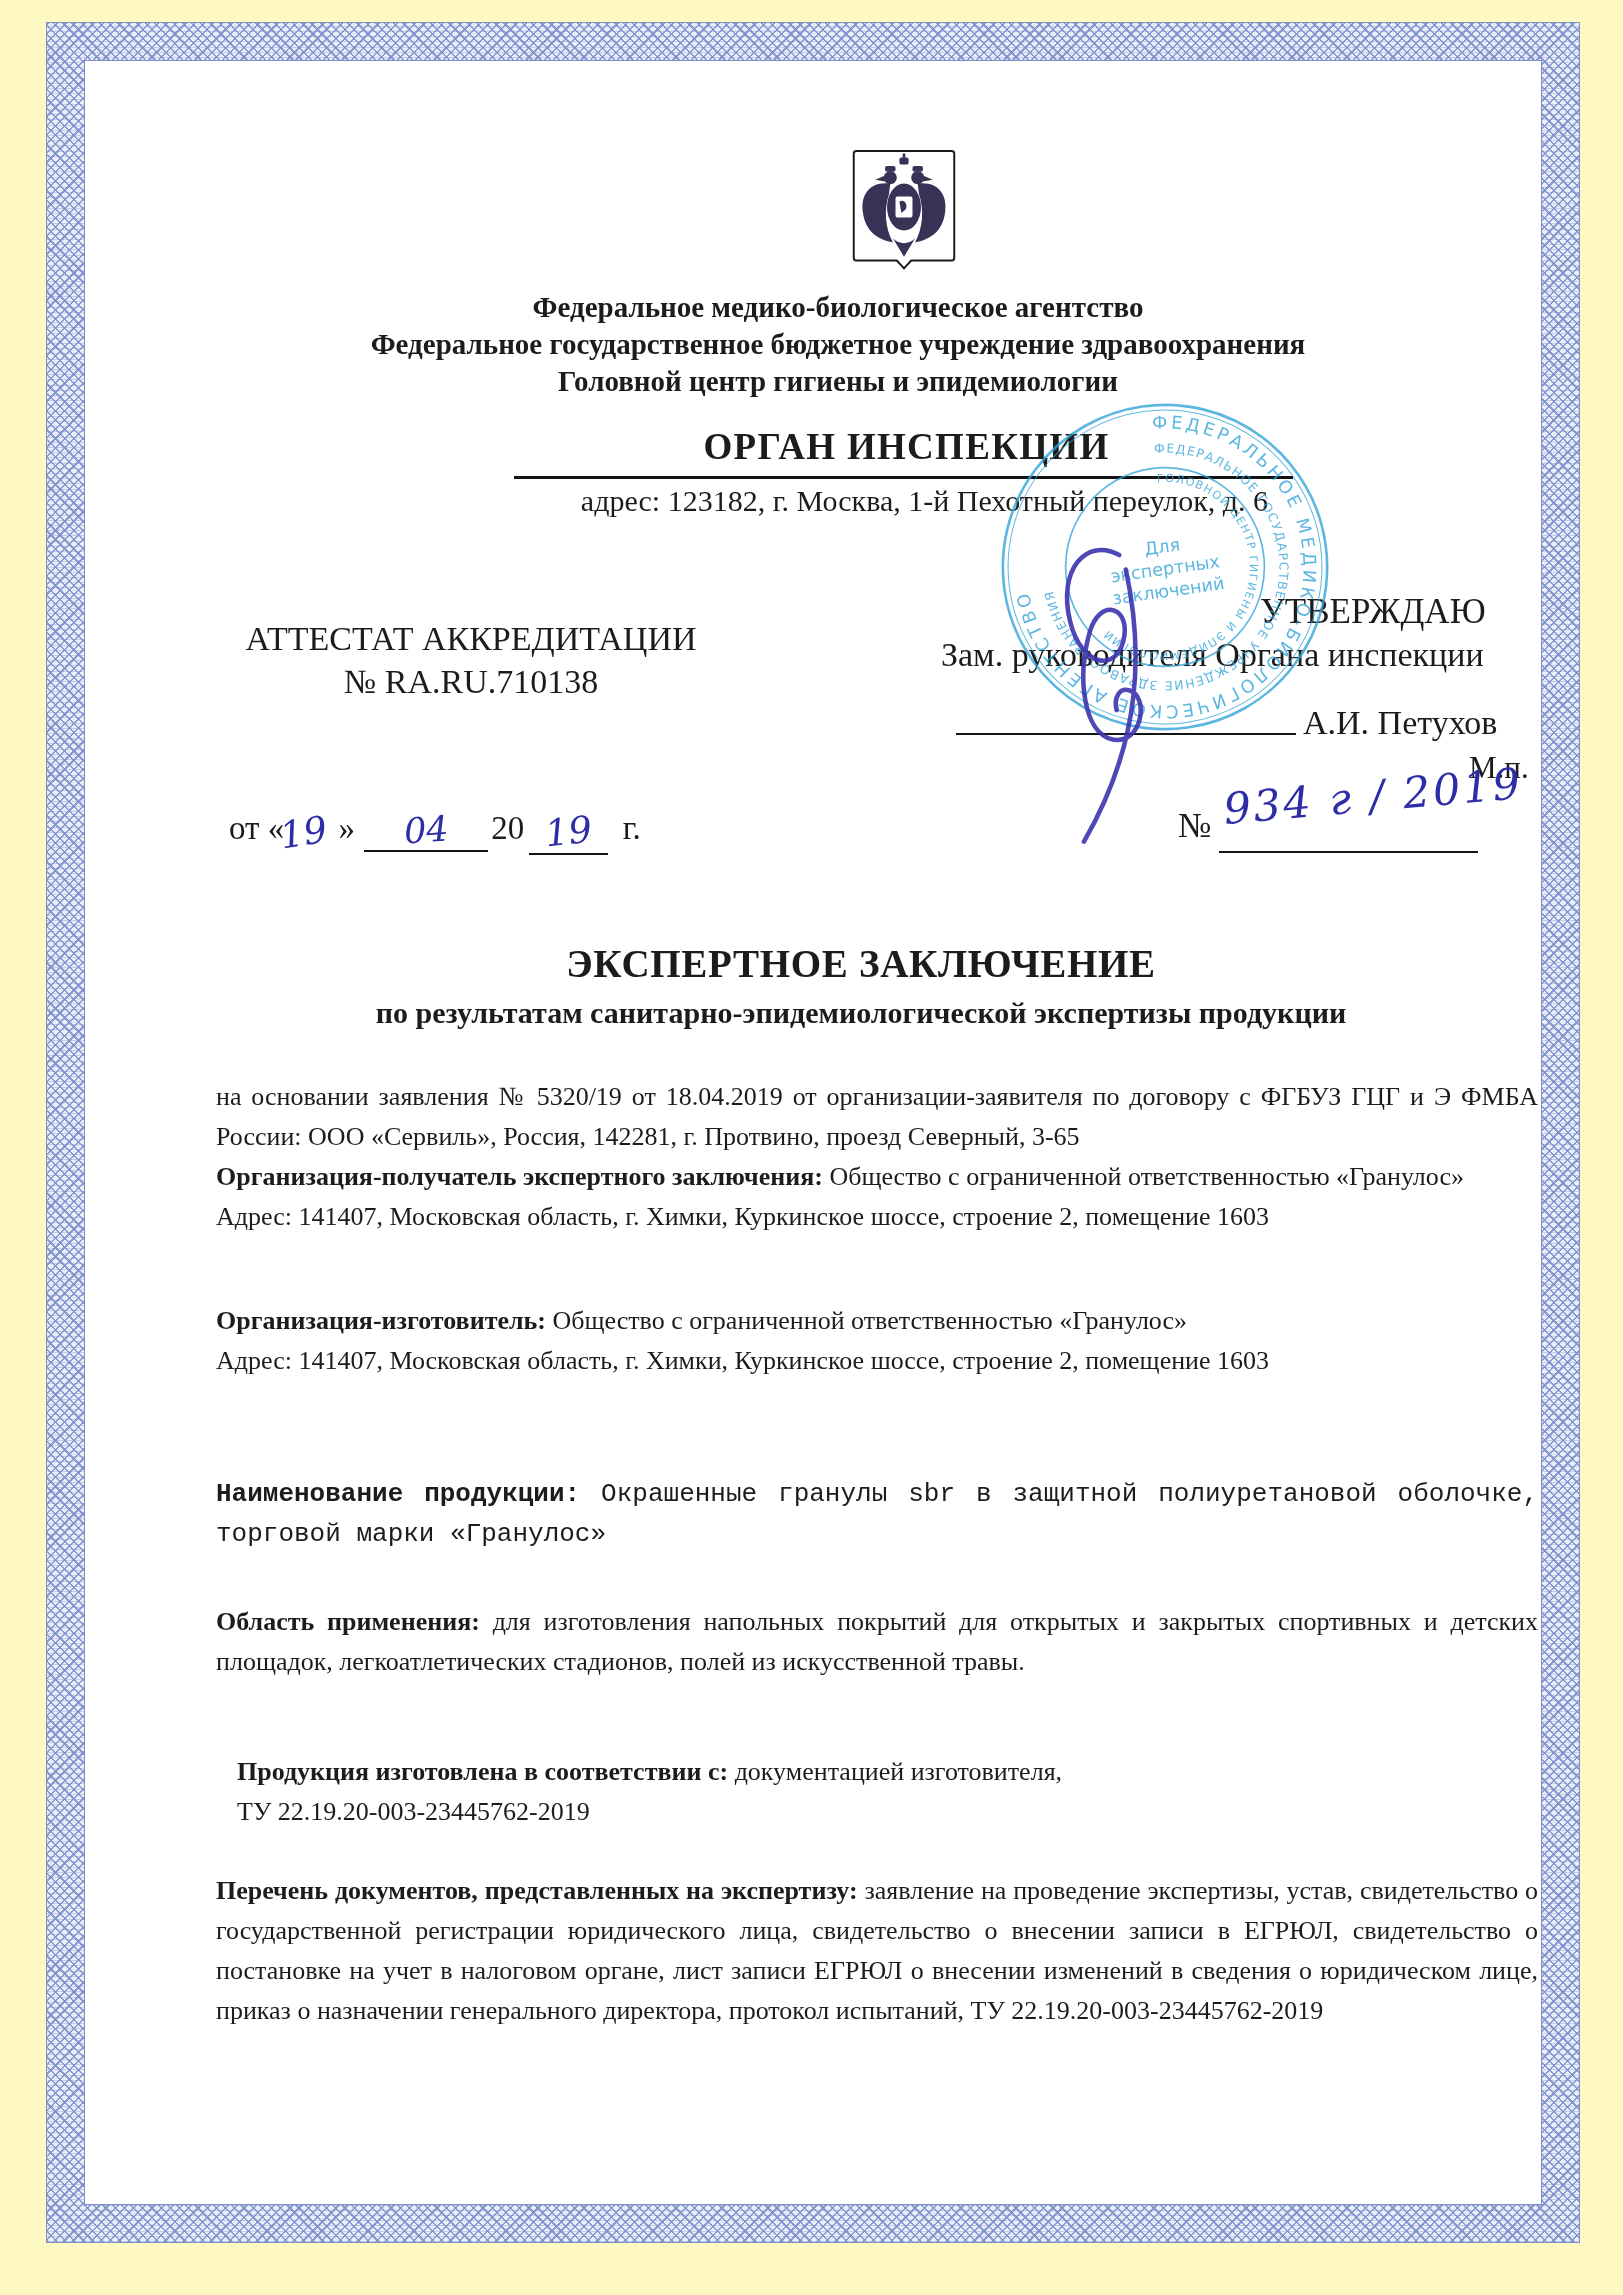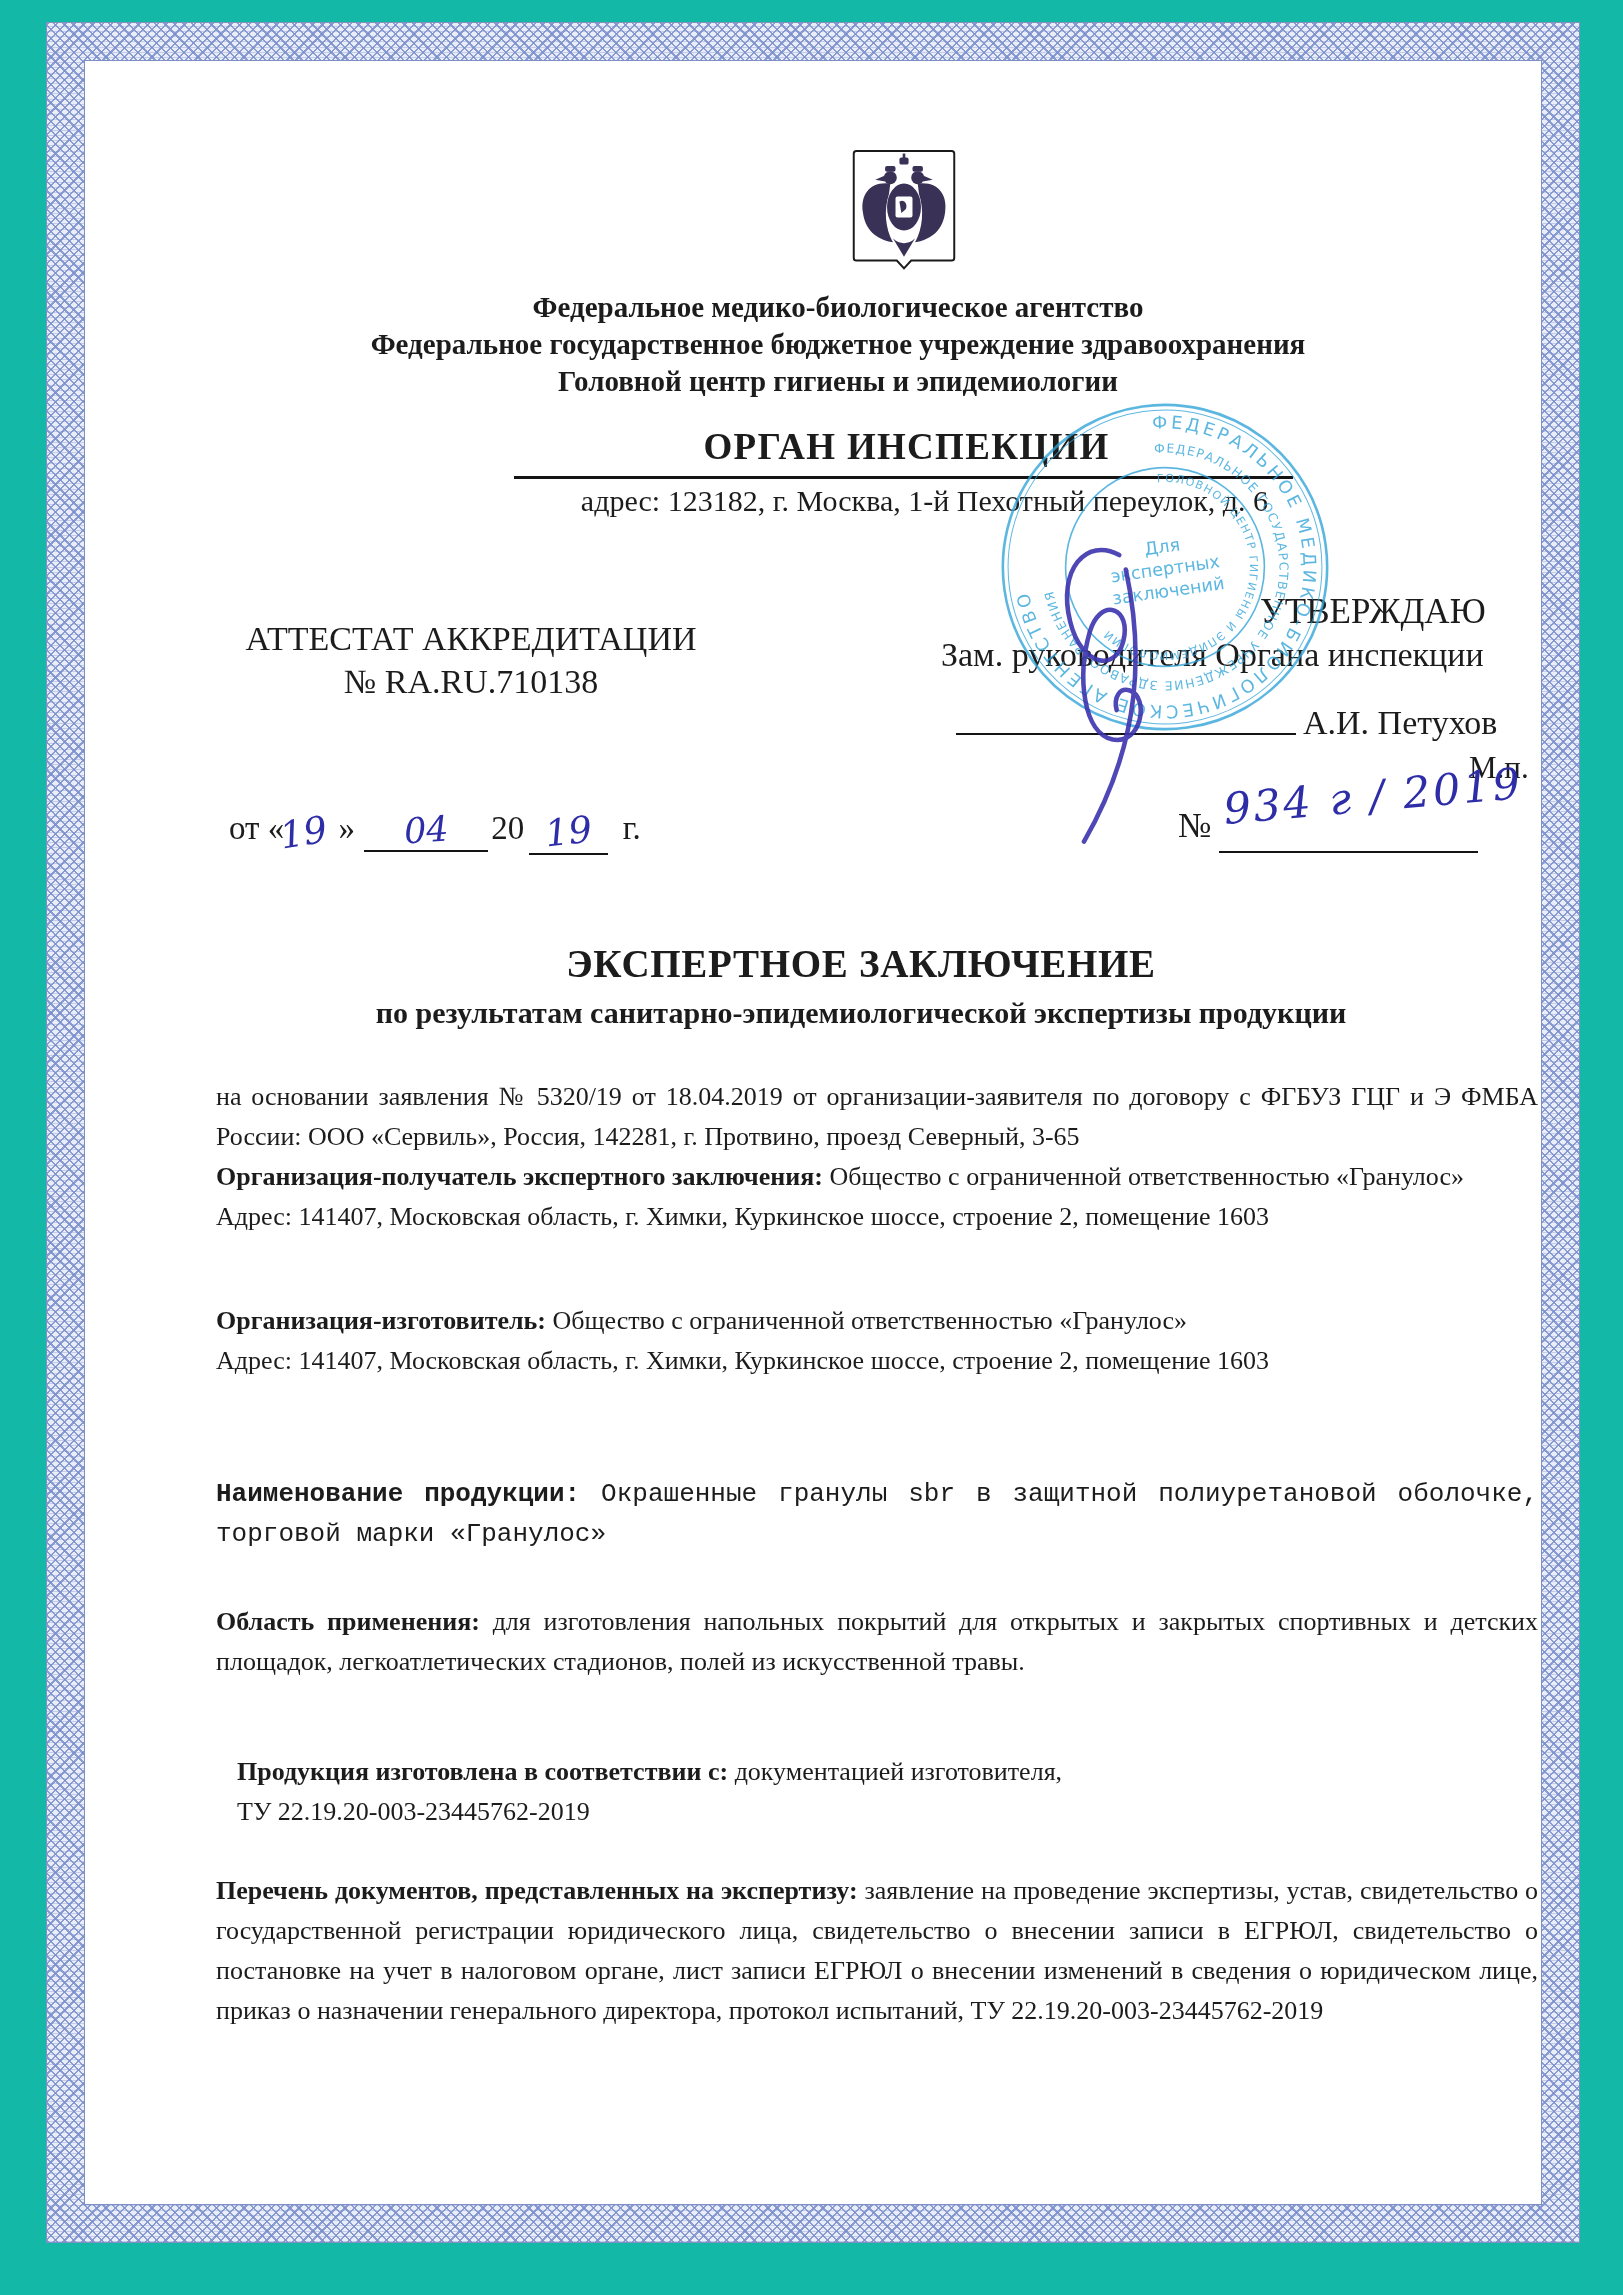--- a/index.html
+++ b/index.html
@@ -1,16 +1,16 @@
 <!DOCTYPE html>
 <html style="font-size:10.5px"><head>
 <meta charset="utf-8">
 <style>
   html,body{margin:0;padding:0;background:#ffffff;}
-  .page{position:relative;width:1623px;height:2295px;background:#14b8a6;overflow:hidden;
+  .page{position:relative;width:1623px;height:2295px;background:#fef9c3;overflow:hidden;
         font-family:"Liberation Serif",serif;color:#1c1c1c;}
   .abs{position:absolute;}
   .c{text-align:center;}
   .b{font-weight:bold;}
   
   .frame{position:absolute;left:46px;top:22px;right:43px;bottom:52px;
     background-color:#e9edf8;
     background-image:
       repeating-linear-gradient(45deg, rgba(122,142,204,.85) 0 1.6px, rgba(0,0,0,0) 1.6px 6.5px),
       repeating-linear-gradient(135deg, rgba(122,142,204,.85) 0 1.6px, rgba(0,0,0,0) 1.6px 6.5px),

